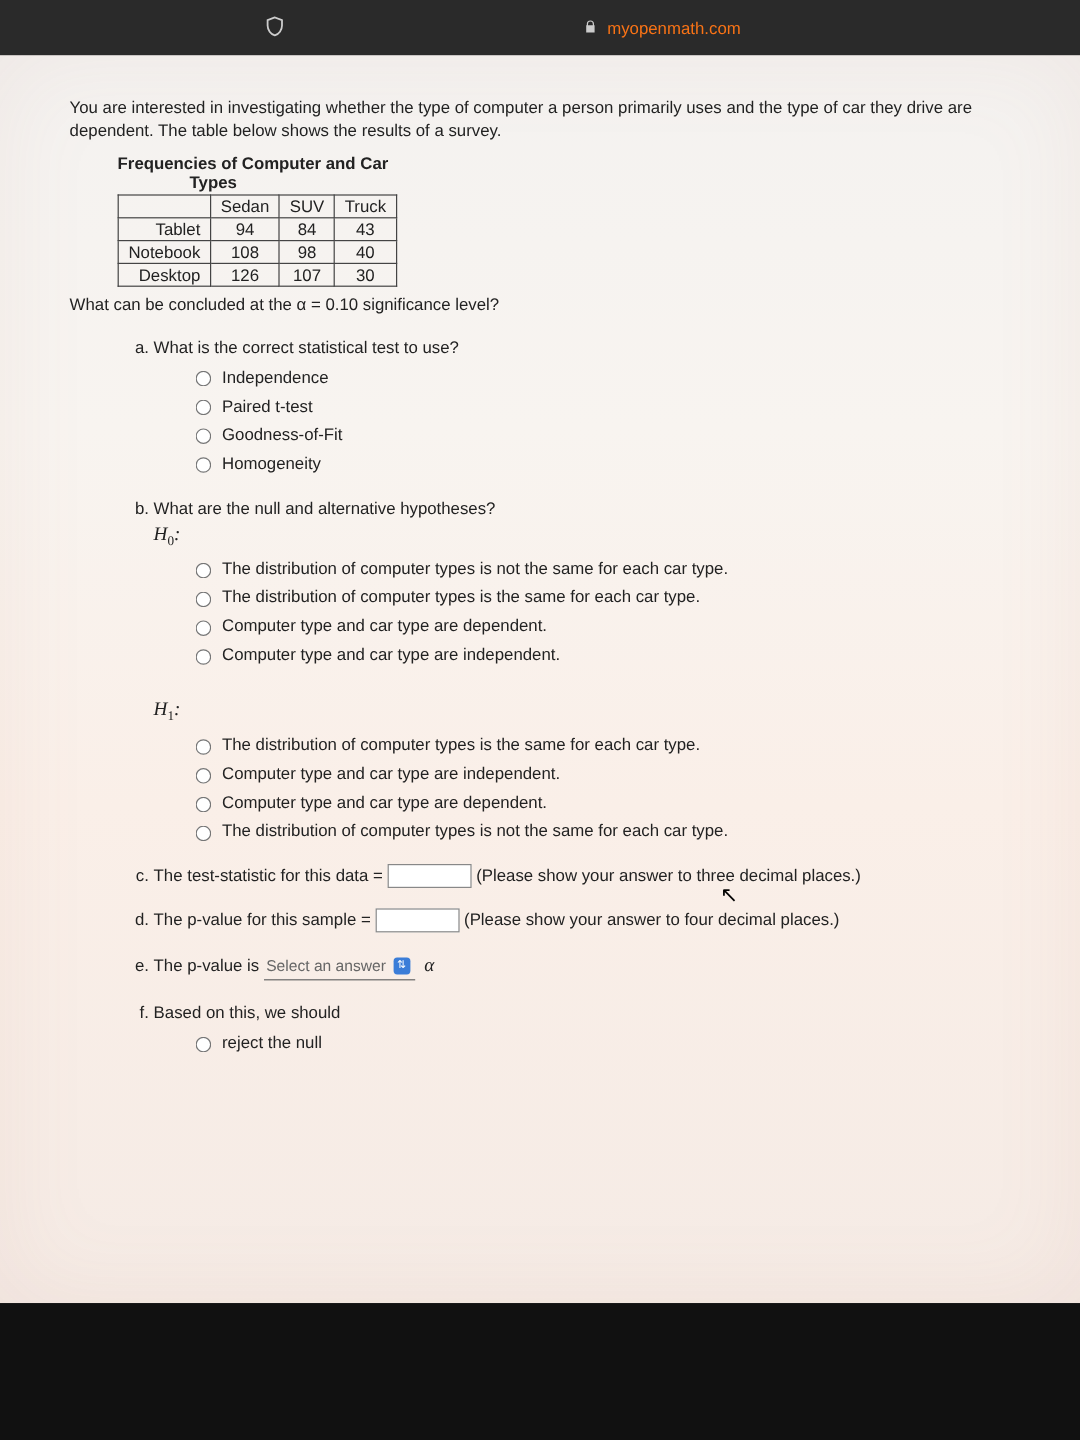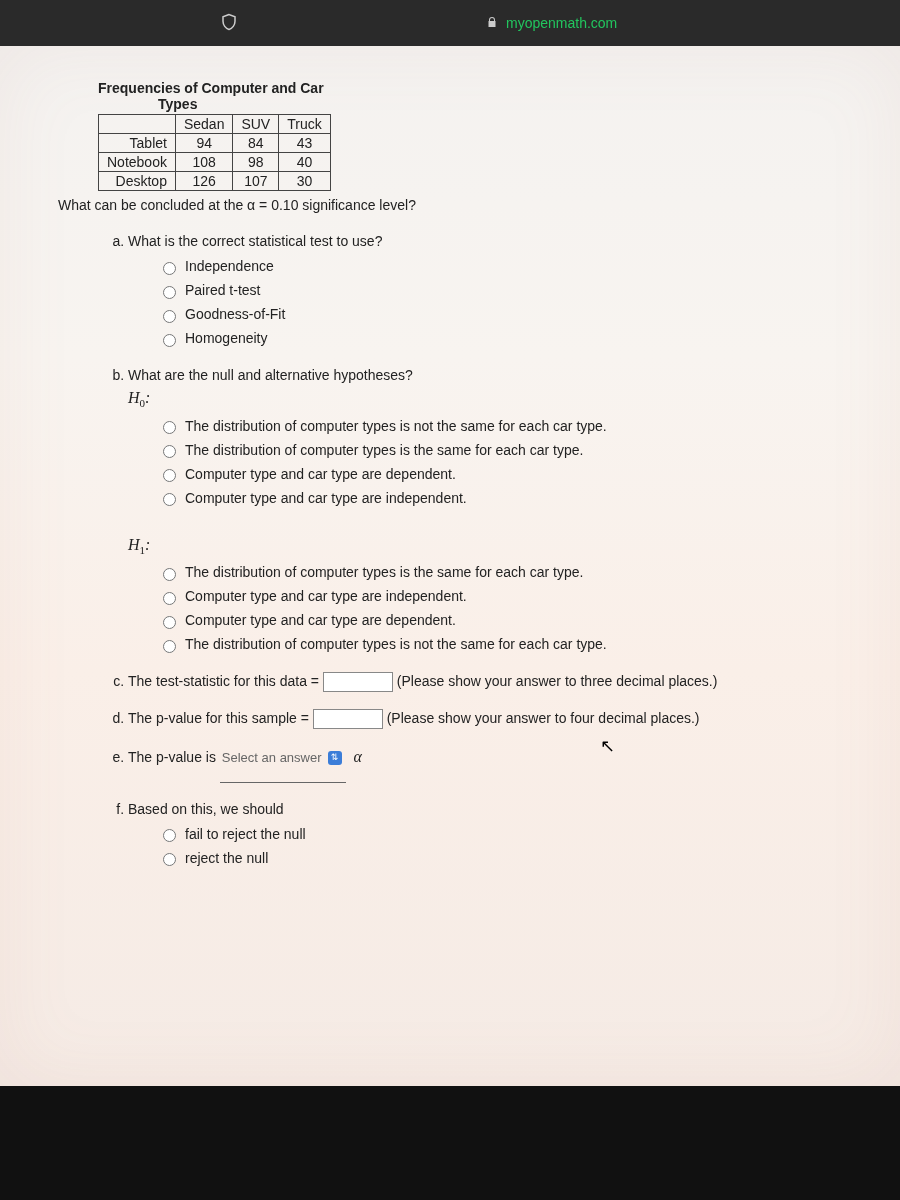--- a/index.html
+++ b/index.html
@@ -24,21 +24,21 @@
   }
   .url-area {
     flex: 1;
     display: flex;
     align-items: center;
     gap: 8px;
     padding-left: 200px;
   }
   .shield-icon svg { width: 18px; height: 18px; fill: #ccc; }
   .lock-icon svg { width: 12px; height: 12px; fill: #ccc; margin-left: 240px; }
-  .url-text { color: #22c55e; font-size: 14px; }
+  .url-text { color: #f97316; font-size: 14px; }
   .content-frame {
     background: linear-gradient(180deg, #f4f2f0 0%, #f8f4f0 30%, #faefe8 60%, #f5ebe5 100%);
     margin: 0;
     height: 1040px;
     padding: 34px 52px 20px 58px;
     position: relative;
     overflow: hidden;
     box-shadow: inset 0 0 80px rgba(180,120,100,0.08);
   }
   .intro { margin-bottom: 10px; line-height: 1.35; }
@@ -82,21 +82,21 @@
     height: 20px;
     width: 70px;
     font-size: 13px;
     padding: 1px 4px;
   }
   .hint { font-size: 14px; }
   .select-wrap {
     display: inline-flex;
     align-items: center;
     border-bottom: 1px solid #666;
-    padding: 0 4px 14px 2px;
+    padding: 0 4px 1px 2px;
     gap: 6px;
     color: #666;
     font-size: 13px;
   }
   .select-caret {
     width: 14px; height: 14px;
     background: #3b7dd8;
     border-radius: 3px;
     display: inline-flex;
     align-items: center;
@@ -133,20 +133,21 @@
       <svg viewBox="0 0 24 24">
           <path d="M6 10 V8 a6 6 0 0 1 12 0 v2 h1 v12 H5 V10 h1z M8 10 h8 V8 a4 4 0 0 0-8 0 v2z"></path>
         </svg>
     </span>
     <span class="url-text">myopenmath.com</span>
   </div>
 </div>
 
 <div class="content-frame">
 
+  <div class="intro">You are interested in investigating whether the type of computer a person primarily uses and the type of car they drive are dependent. The table below shows the results of a survey.</div>
 
   <div class="table-wrap">
     <div class="table-caption">
       <span>Frequencies of Computer and Car</span><br>
       <span class="line2">Types</span>
     </div>
     <table class="freq">
       <tbody>
           <tr>
         <th></th>
@@ -264,24 +265,20 @@
         <span class="select-caret">⇅</span>
       </span>
       <span class="alpha">α</span>
     </li>
 
     <li>
       <span>Based on this, we should</span>
       <div class="opts">
         <label class="opt">
             <input type="radio" name="qf" style="">
-            <span>fail to reject the null</span>
-          </label>
-        <label class="opt">
-            <input type="radio" name="qf" style="">
             <span>reject the null</span>
           </label>
       </div>
     </li>
 
   </ol>
 
   <div class="cursor">↖</div>
 </div>
 

